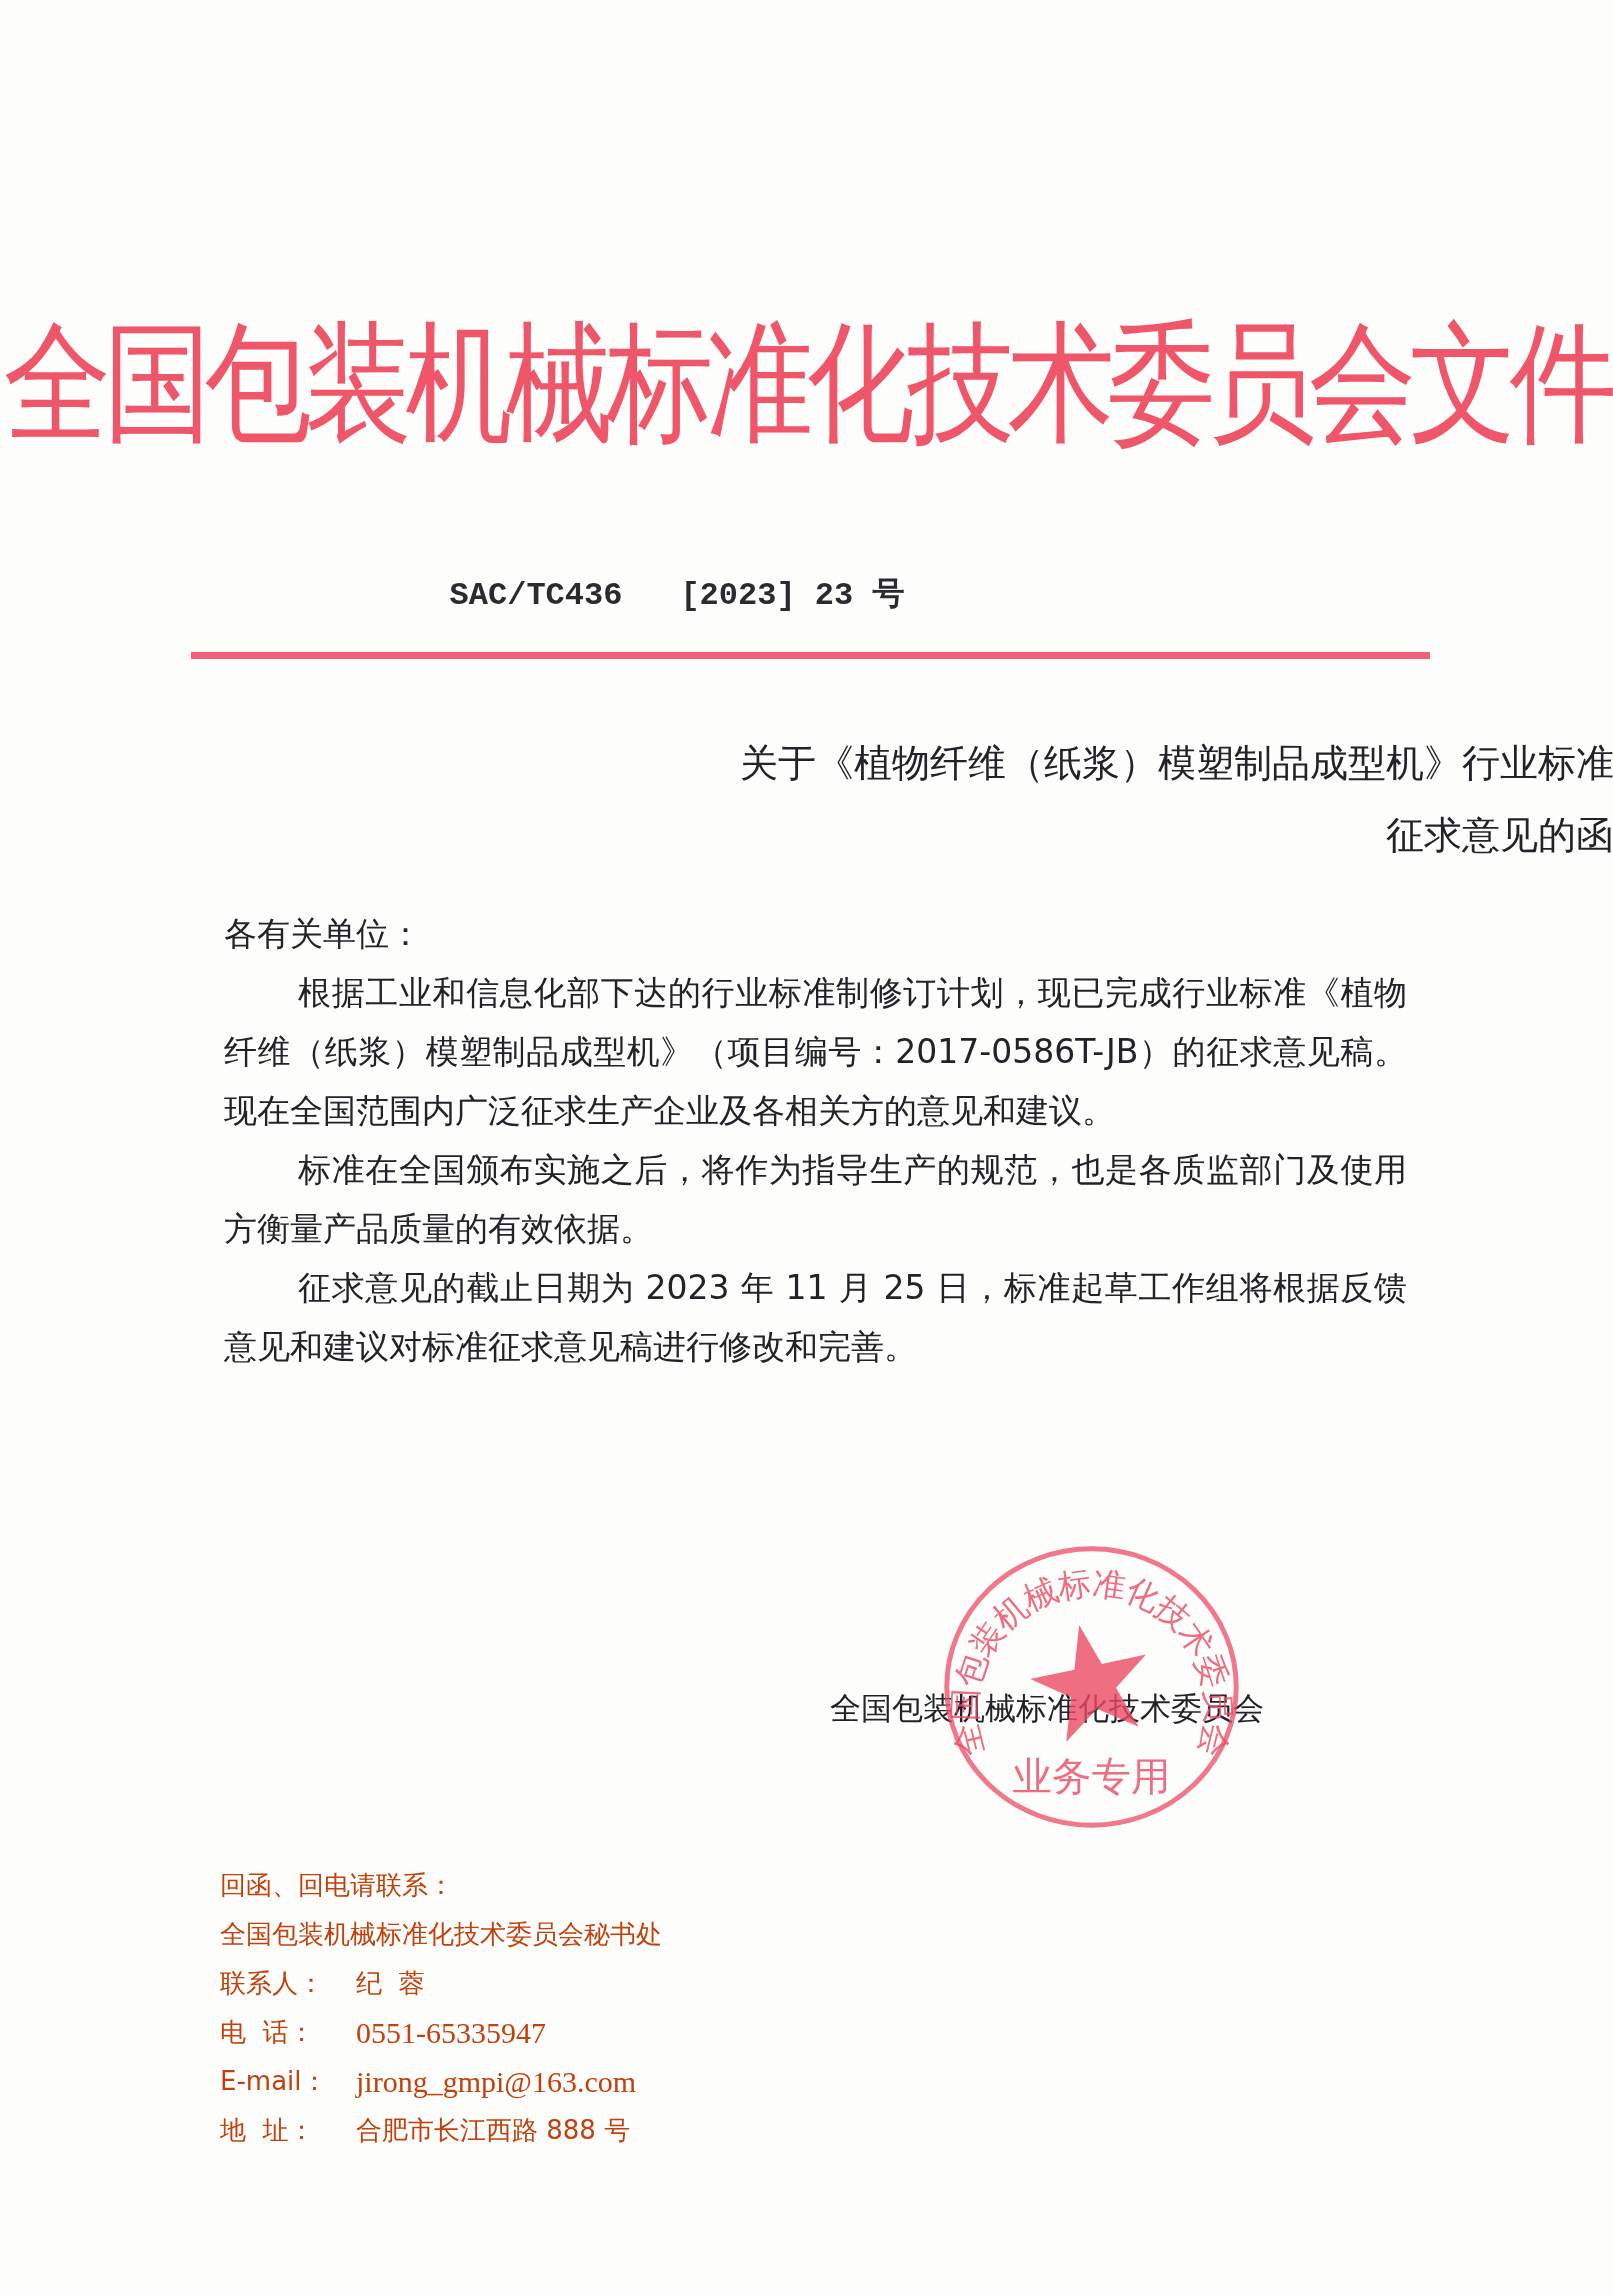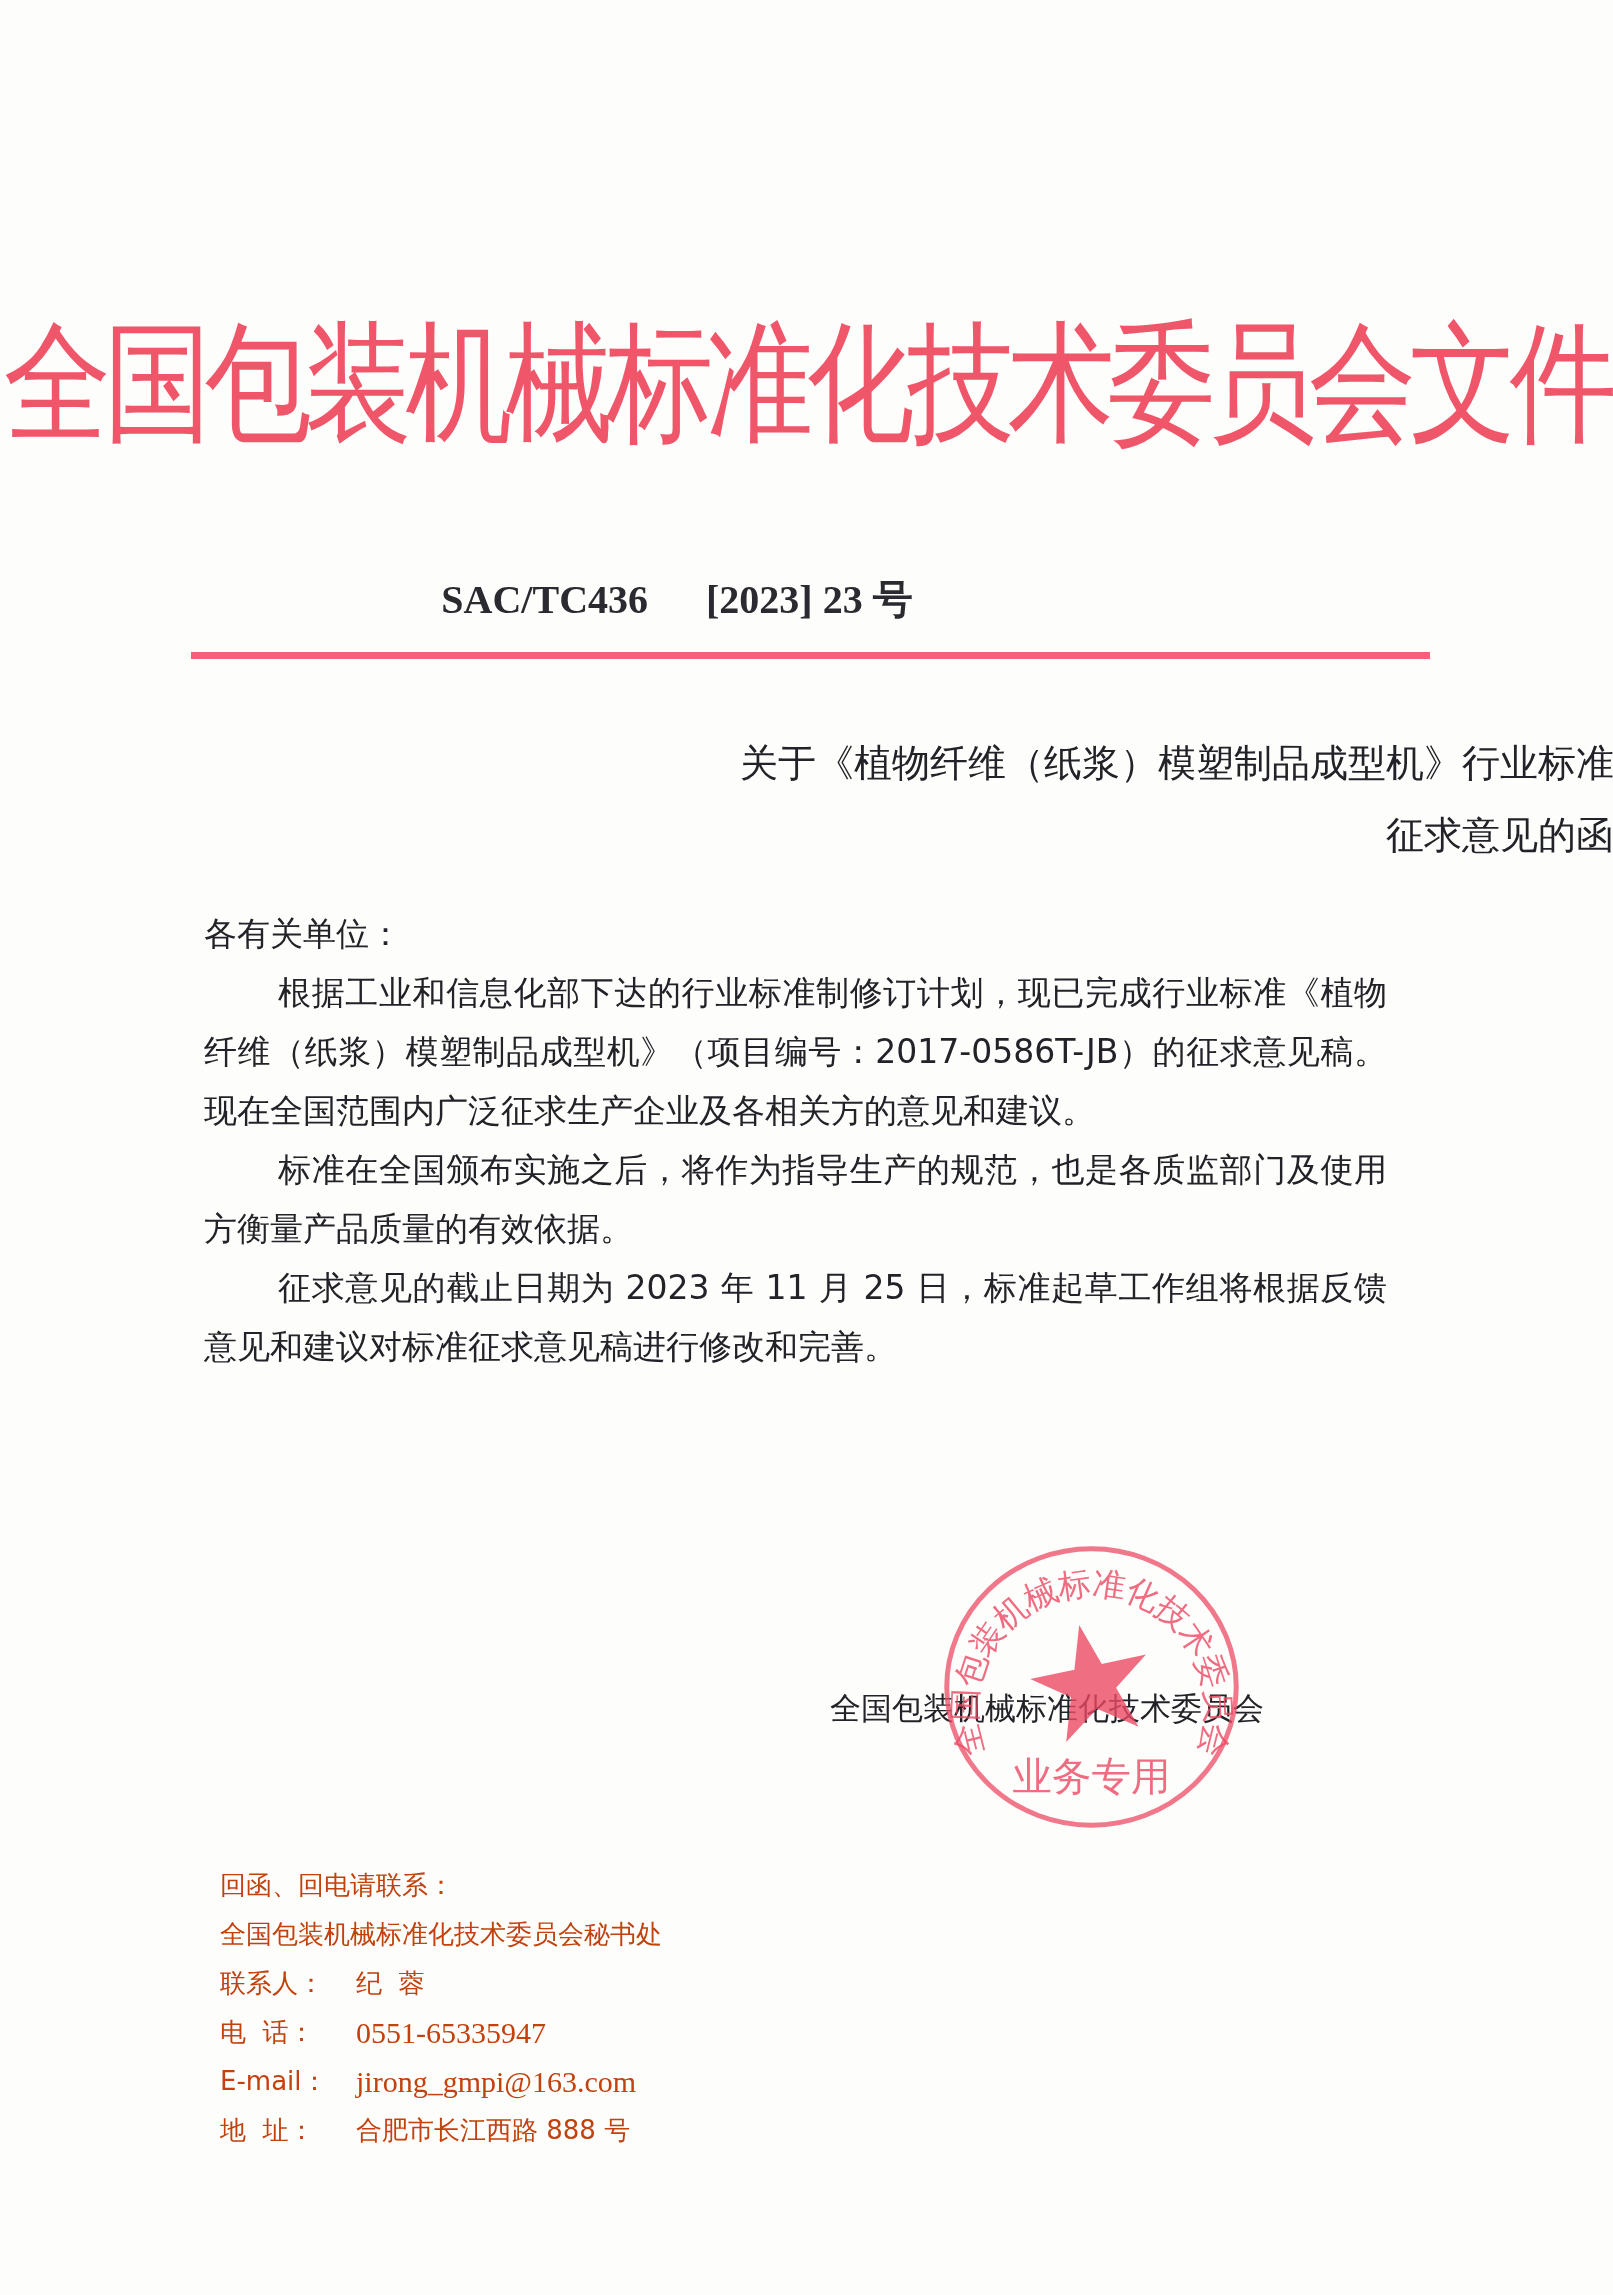--- a/index.html
+++ b/index.html
@@ -20,40 +20,40 @@
       line-height: 123px;
       color: #f0566a;
       letter-spacing: -6.6px;
       transform: scaleY(1.22);
       transform-origin: top center;
       font-weight: normal;
     }
     .docnum {
       left: 0; width: 1354px; top: 572px;
       text-align: center;
-      font-family: Liberation Serif, serif;
+      font-family: Liberation Mono, monospace;
       font-weight: bold;
-      font-size: 40px;
+      font-size: 32px;
       color: #2a2a30;
     }
     .docnum .gap { display: inline-block; width: 58px; }
     .rule {
       left: 191px; top: 652px; width: 1239px; height: 7.4px;
       background: #f2607a;
     }
     .subject {
       left: 0; width: 1614px; top: 727px;
       text-align: right;
       font-size: 38px;
       line-height: 72px;
       color: #222228;
       font-family: Liberation Serif, serif;
     }
     .body-text {
-      left: 204px; width: 1183px; top: 904px;
+      left: 224px; width: 1183px; top: 904px;
       font-family: "DejaVu Sans", sans-serif;
       font-size: 33px;
       line-height: 59px;
       color: #222228;
     }
     .body-text p { margin: 0; text-align: justify; }
     .body-text .indent { text-indent: 74px; }
     .sign {
       left: 830px; width: 575px; top: 1680px;
       font-family: "DejaVu Sans", sans-serif;

